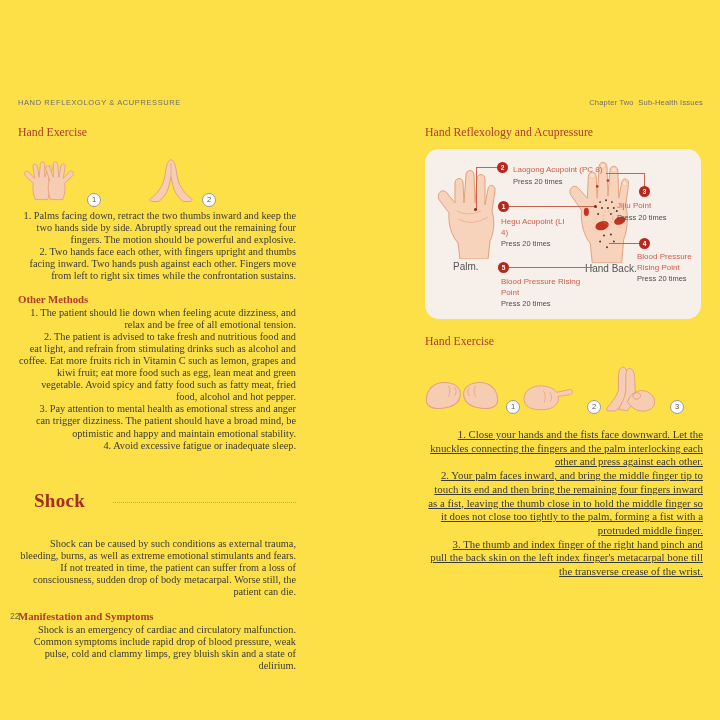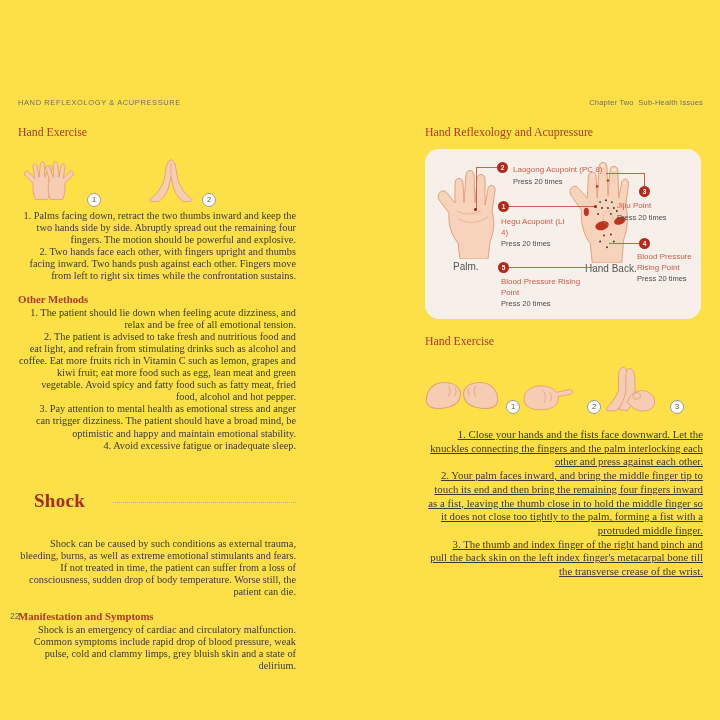--- a/index.html
+++ b/index.html
@@ -92,21 +92,21 @@
     <h4 class="sub">Other Methods</h4>
     <p class="body">1. The patient should lie down when feeling acute dizziness, and relax and be free of all emotional tension.</p>
     <p class="body ind">2. The patient is advised to take fresh and nutritious food and eat light, and refrain from stimulating drinks such as alcohol and coffee. Eat more fruits rich in Vitamin C such as lemon, grapes and kiwi fruit; eat more food such as egg, lean meat and green vegetable. Avoid spicy and fatty food such as fatty meat, fried food, alcohol and hot pepper.</p>
     <p class="body ind">3. Pay attention to mental health as emotional stress and anger can trigger dizziness. The patient should have a broad mind, be optimistic and happy and maintain emotional stability.</p>
     <p class="body ind">4. Avoid excessive fatigue or inadequate sleep.</p>
 
     <div class="bigsec">
       <h2>Shock</h2>
       <div class="dotrule"></div>
     </div>
-    <p class="body" style="margin-top:10px;">Shock can be caused by such conditions as external trauma, bleeding, burns, as well as extreme emotional stimulants and fears. If not treated in time, the patient can suffer from a loss of consciousness, sudden drop of body temperature. Worse still, the patient can die.</p>
+    <p class="body" style="margin-top:10px;">Shock can be caused by such conditions as external trauma, bleeding, burns, as well as extreme emotional stimulants and fears. If not treated in time, the patient can suffer from a loss of consciousness, sudden drop of body metacarpal. Worse still, the patient can die.</p>
 
     <h4 class="sub" style="margin-top:12px;">Manifestation and Symptoms</h4>
     <p class="body">Shock is an emergency of cardiac and circulatory malfunction. Common symptoms include rapid drop of blood pressure, weak pulse, cold and clammy limps, grey bluish skin and a state of delirium.</p>
   </div>
 
   <div class="page page-right">
     <div class="runhead runhead-right">Chapter Two  Sub-Health Issues</div>
 
     <h3 class="sec">Hand Reflexology and Acupressure</h3>
 

